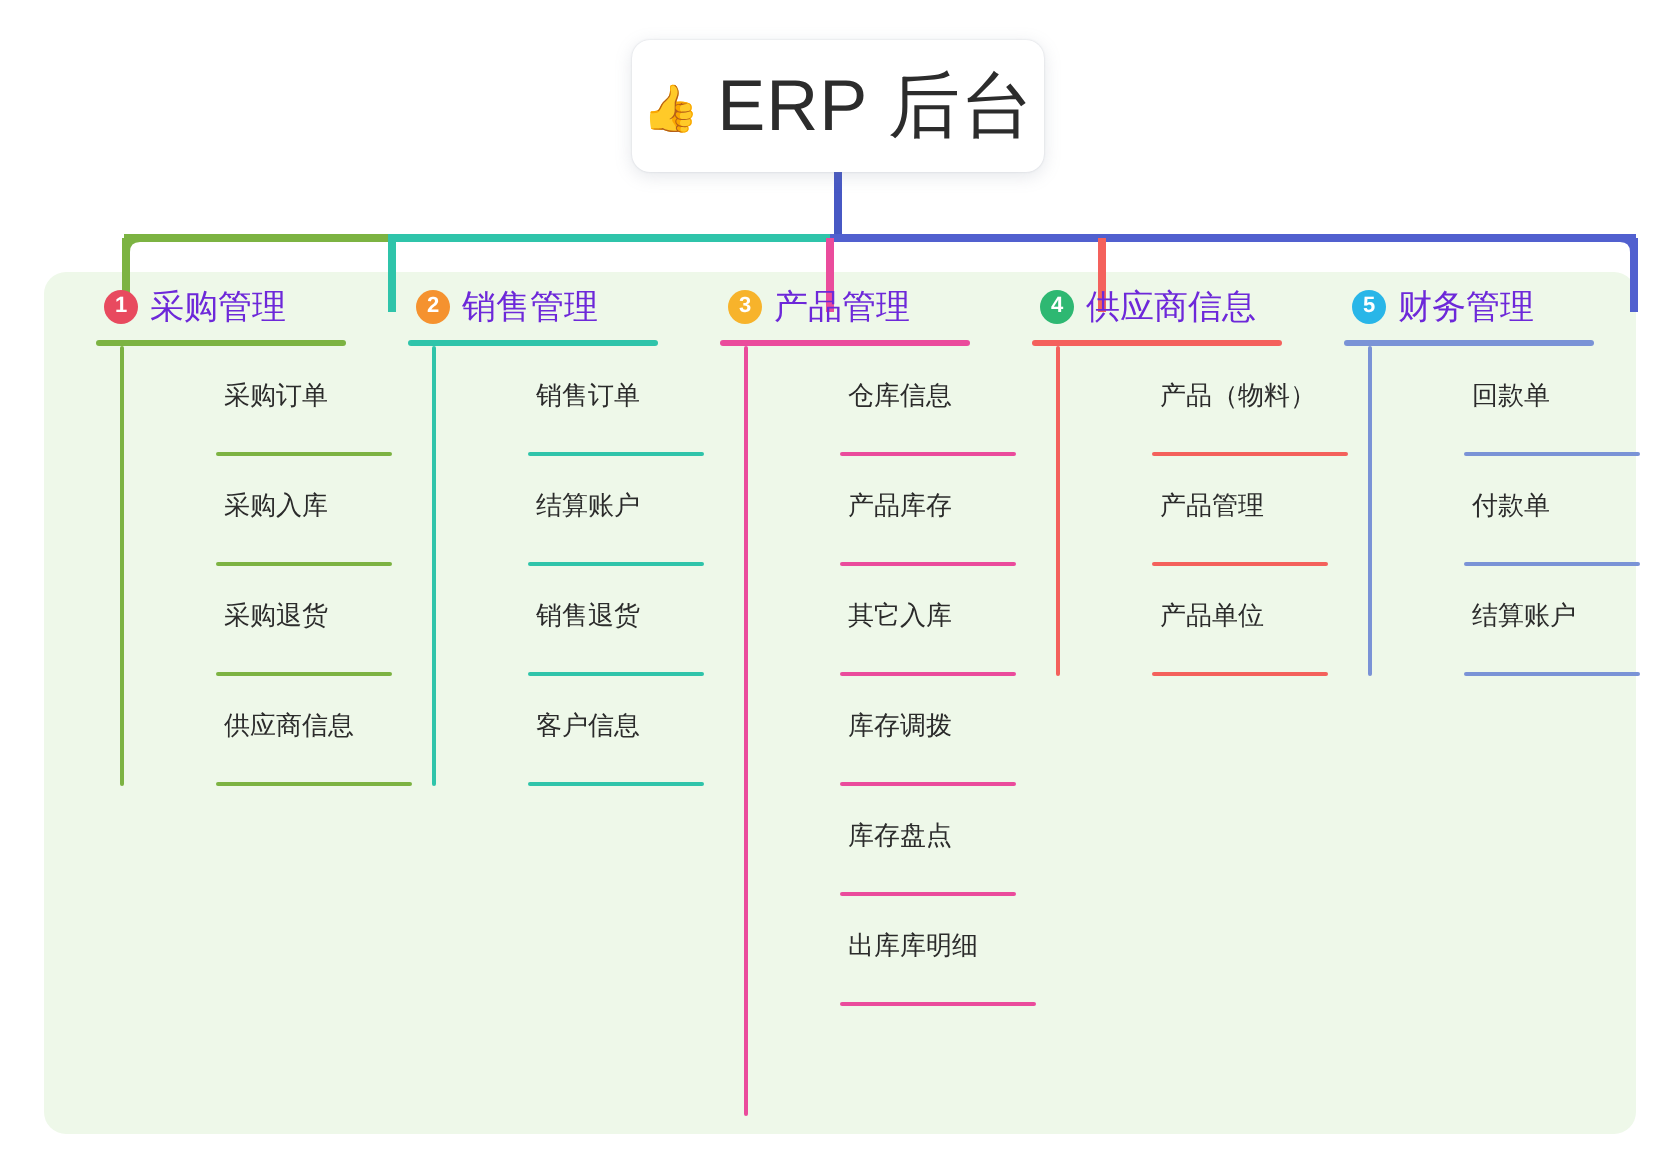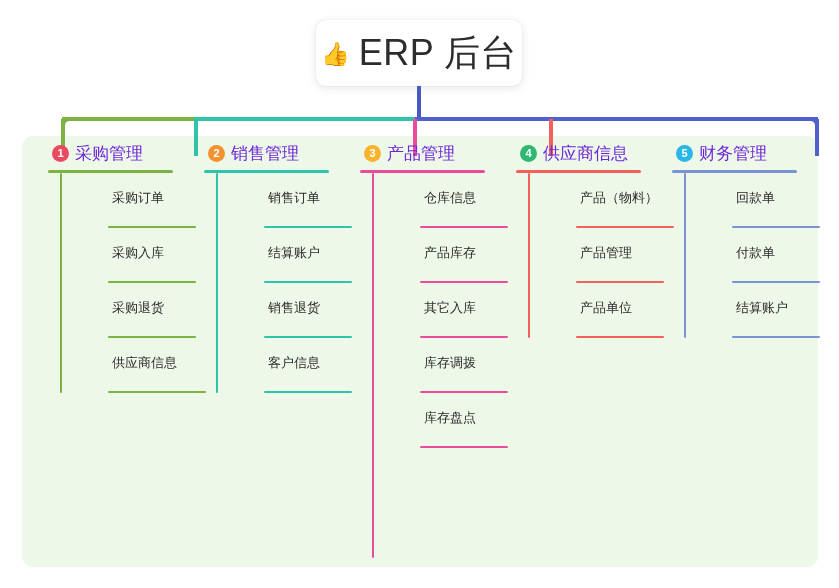--- a/index.html
+++ b/index.html
@@ -261,20 +261,24 @@
             <div class="item-rule" style="background: rgb(234, 76, 156); width: 88px;"></div>
           </div>
           <div class="item">
             <span class="item-label">库存调拨</span>
             <div class="item-rule" style="background: rgb(234, 76, 156); width: 88px;"></div>
           </div>
           <div class="item">
             <span class="item-label">库存盘点</span>
             <div class="item-rule" style="background: rgb(234, 76, 156); width: 88px;"></div>
           </div>
+          <div class="item">
+            <span class="item-label">出库库明细</span>
+            <div class="item-rule" style="background: rgb(234, 76, 156); width: 98px;"></div>
+          </div>
         </div>
       </div>
       <div class="column">
         <div class="col-header">
           <span class="badge" style="background: rgb(46, 184, 114);">4</span>
           <span class="col-title">供应商信息</span>
         </div>
         <div class="col-rule" style="background: rgb(244, 97, 92);"></div>
         <div class="items">
           <div class="spine" style="background: rgb(244, 97, 92); height: 165px;"></div>

